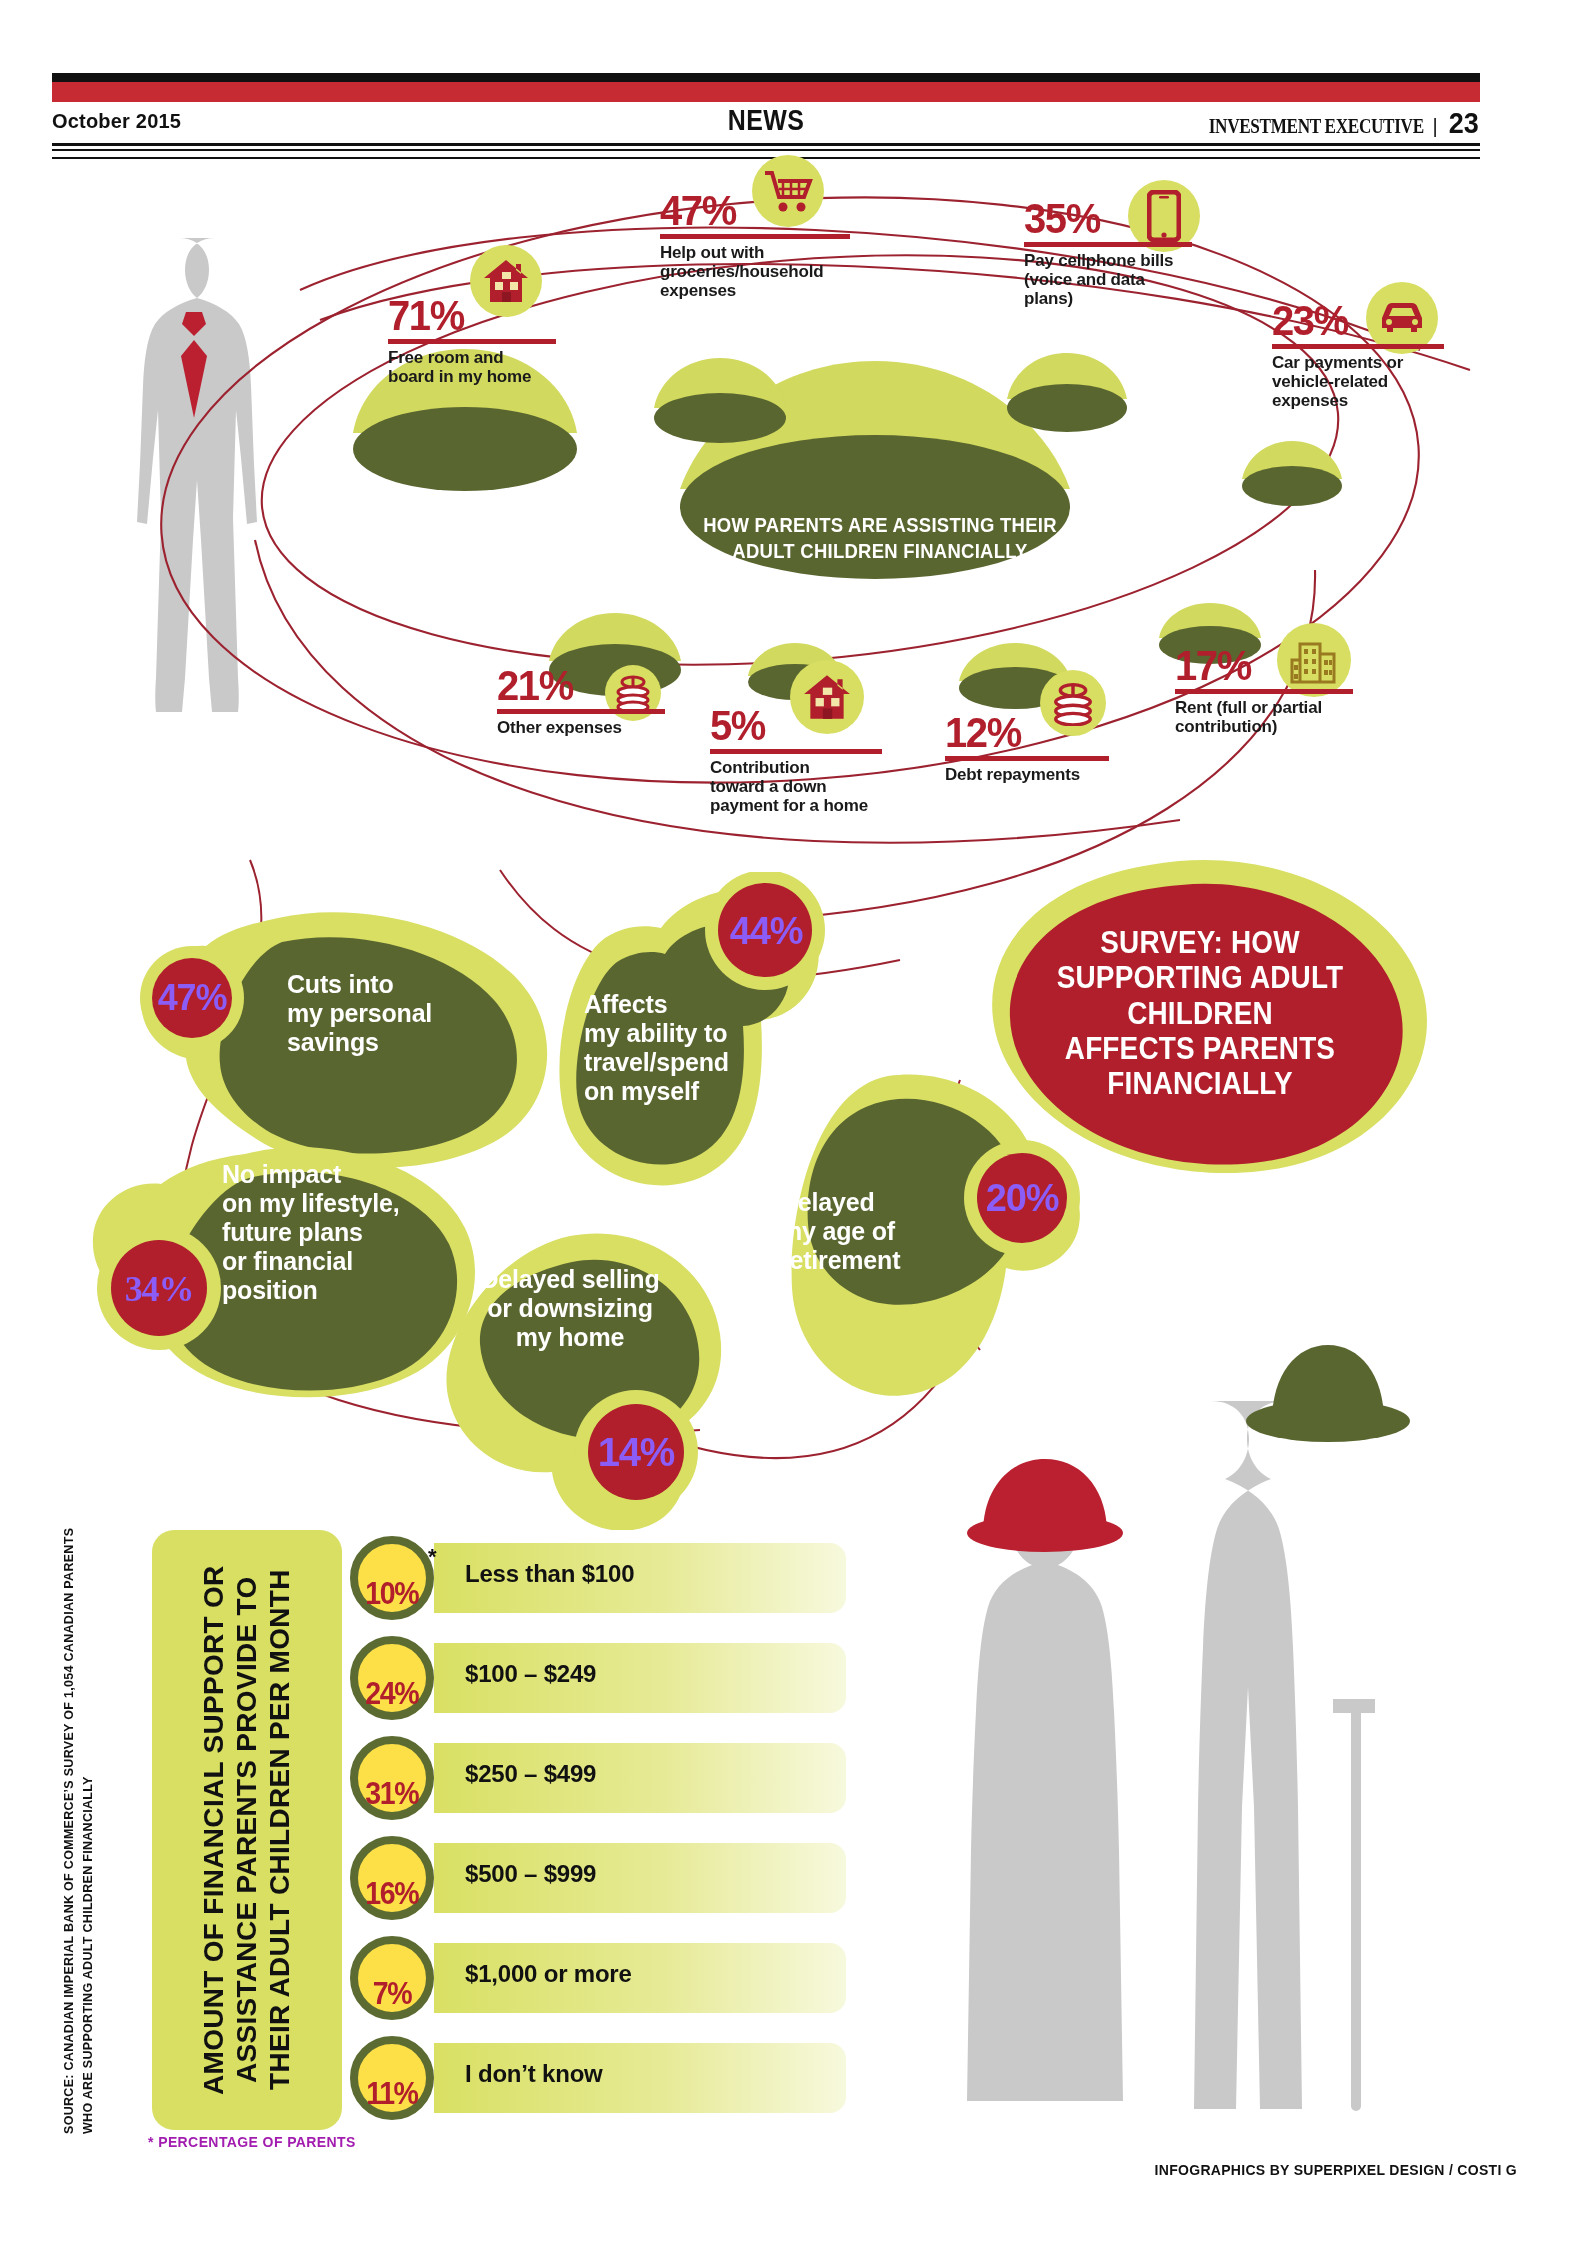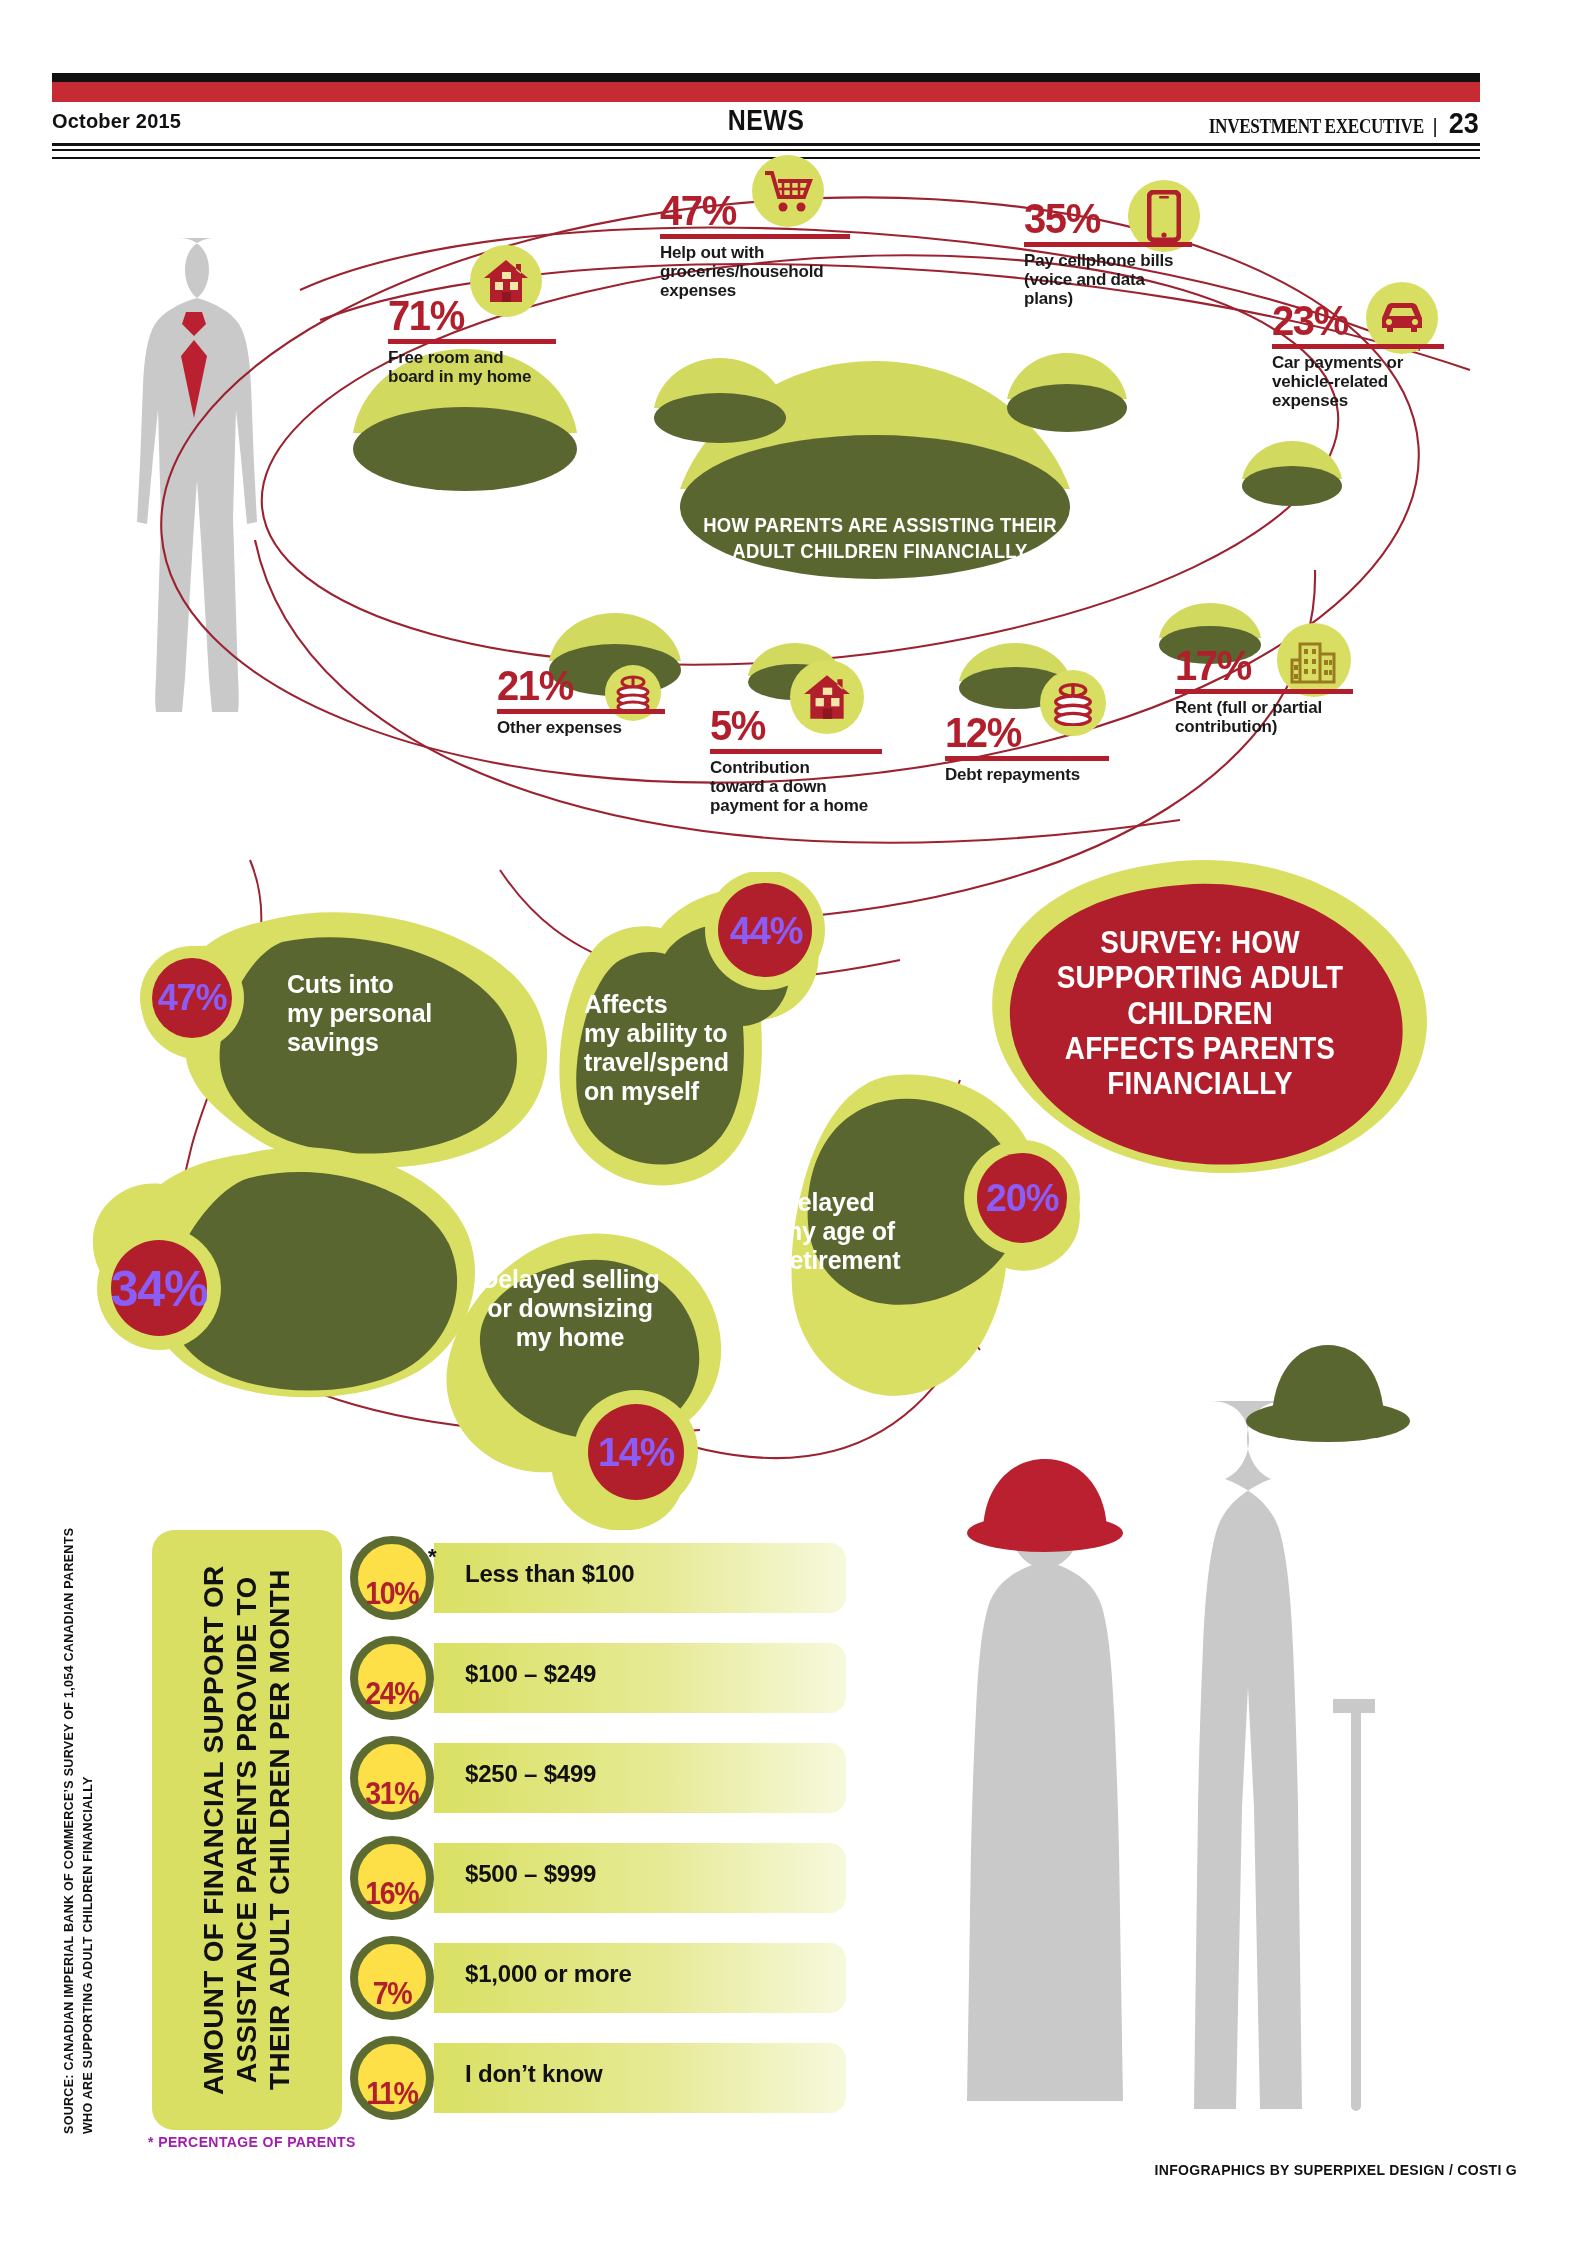--- a/index.html
+++ b/index.html
@@ -370,21 +370,26 @@
 on myself</div>
 
   <svg style="position:absolute; left:85px; top:1132px;" width="400" height="310" viewBox="0 0 400 310">
     <path fill="#d8df63" d="M160 22C246 0 350 34 380 96c26 54 0 126-64 152-66 28-168 22-218-18
       -20-16-32-36-36-58-34-4-56-34-54-66 2-34 34-58 68-54 22-16 50-26 84-30z"></path>
     <path fill="#5a6630" d="M164 46c80-20 174 12 200 66 22 48-2 110-58 132-58 24-148 18-192-16
       -18-14-28-32-32-52-6-38 40-118 82-130z"></path>
     <circle cx="74" cy="156" r="62" fill="#d8df63"></circle>
     <circle cx="74" cy="156" r="48" fill="#b01f2b"></circle>
   </svg>
-  <div class="pct-badge" style="left:114px; top:1252px; width:90px; height:74px; font-size:50px;">34%</div>
+  <div class="pct-badge" style="left:114px; top:1252px; width:90px; height:74px; font-size:36px;font-family:Liberation Serif, serif;">34%</div>
+  <div class="blob-txt" style="left:222px; top:1160px; width:190px; white-space:pre-line;">No impact
+on my lifestyle,
+future plans
+or financial
+position</div>
 
   <svg style="position:absolute; left:440px; top:1230px;" width="320" height="300" viewBox="0 0 320 300">
     <path fill="#d8df63" d="M130 6C202-8 270 36 280 104c6 42-12 76-44 96 20 34 10 82-28 96
       -42 16-90-10-96-54-48 4-94-26-104-76C-4 106 56 22 130 6z"></path>
     <path fill="#5a6630" d="M132 32c60-12 118 26 126 82 6 36-10 64-38 82-38 22-98 16-136-10
       -26-18-42-44-44-72-2-42 38-70 92-82z"></path>
     <circle cx="196" cy="222" r="62" fill="#d8df63"></circle>
     <circle cx="196" cy="222" r="48" fill="#b01f2b"></circle>
   </svg>
   <div class="pct-badge" style="left:592px; top:1415px; width:88px; height:74px; font-size:40px;">14%</div>

